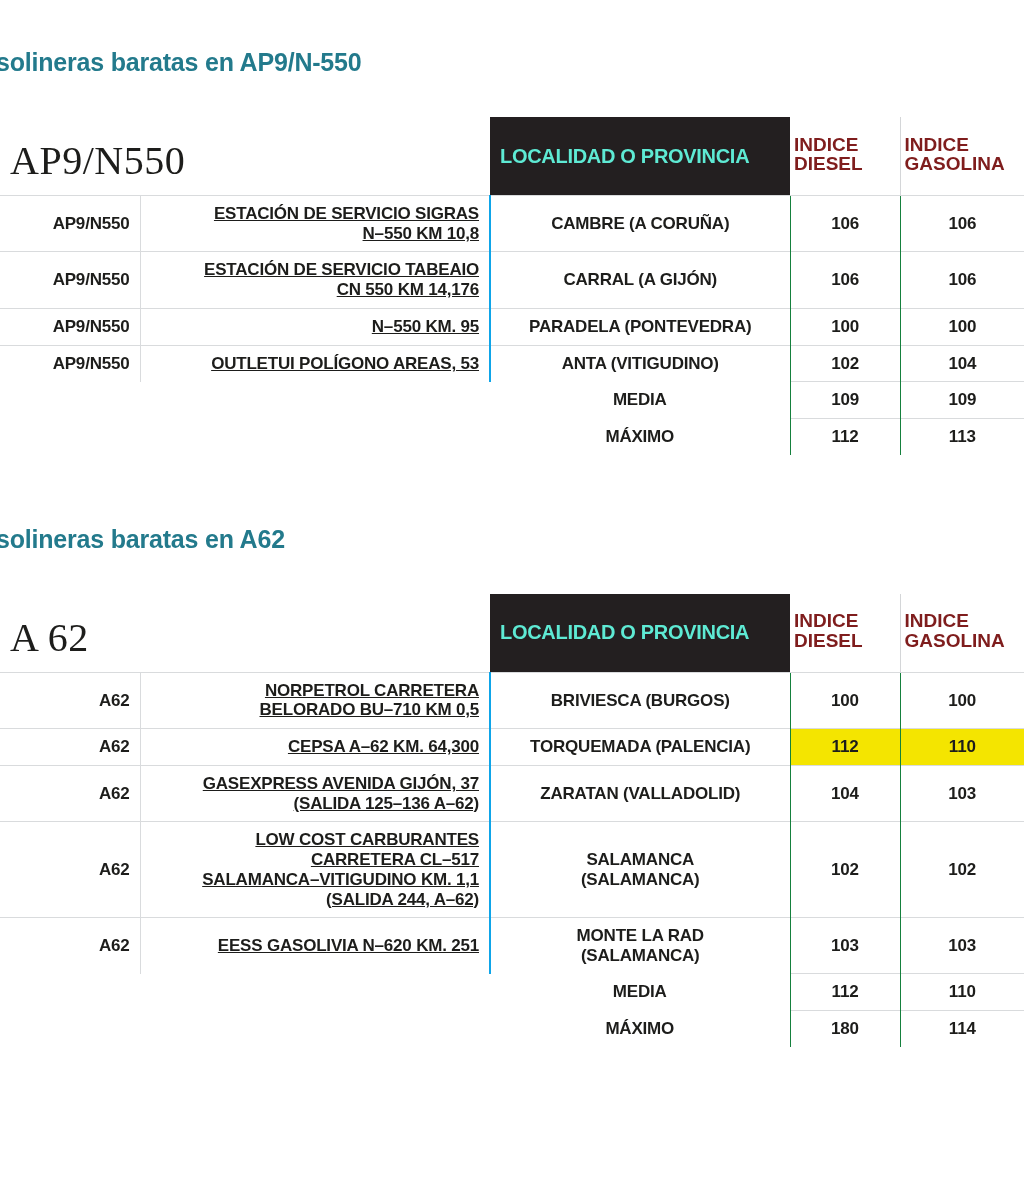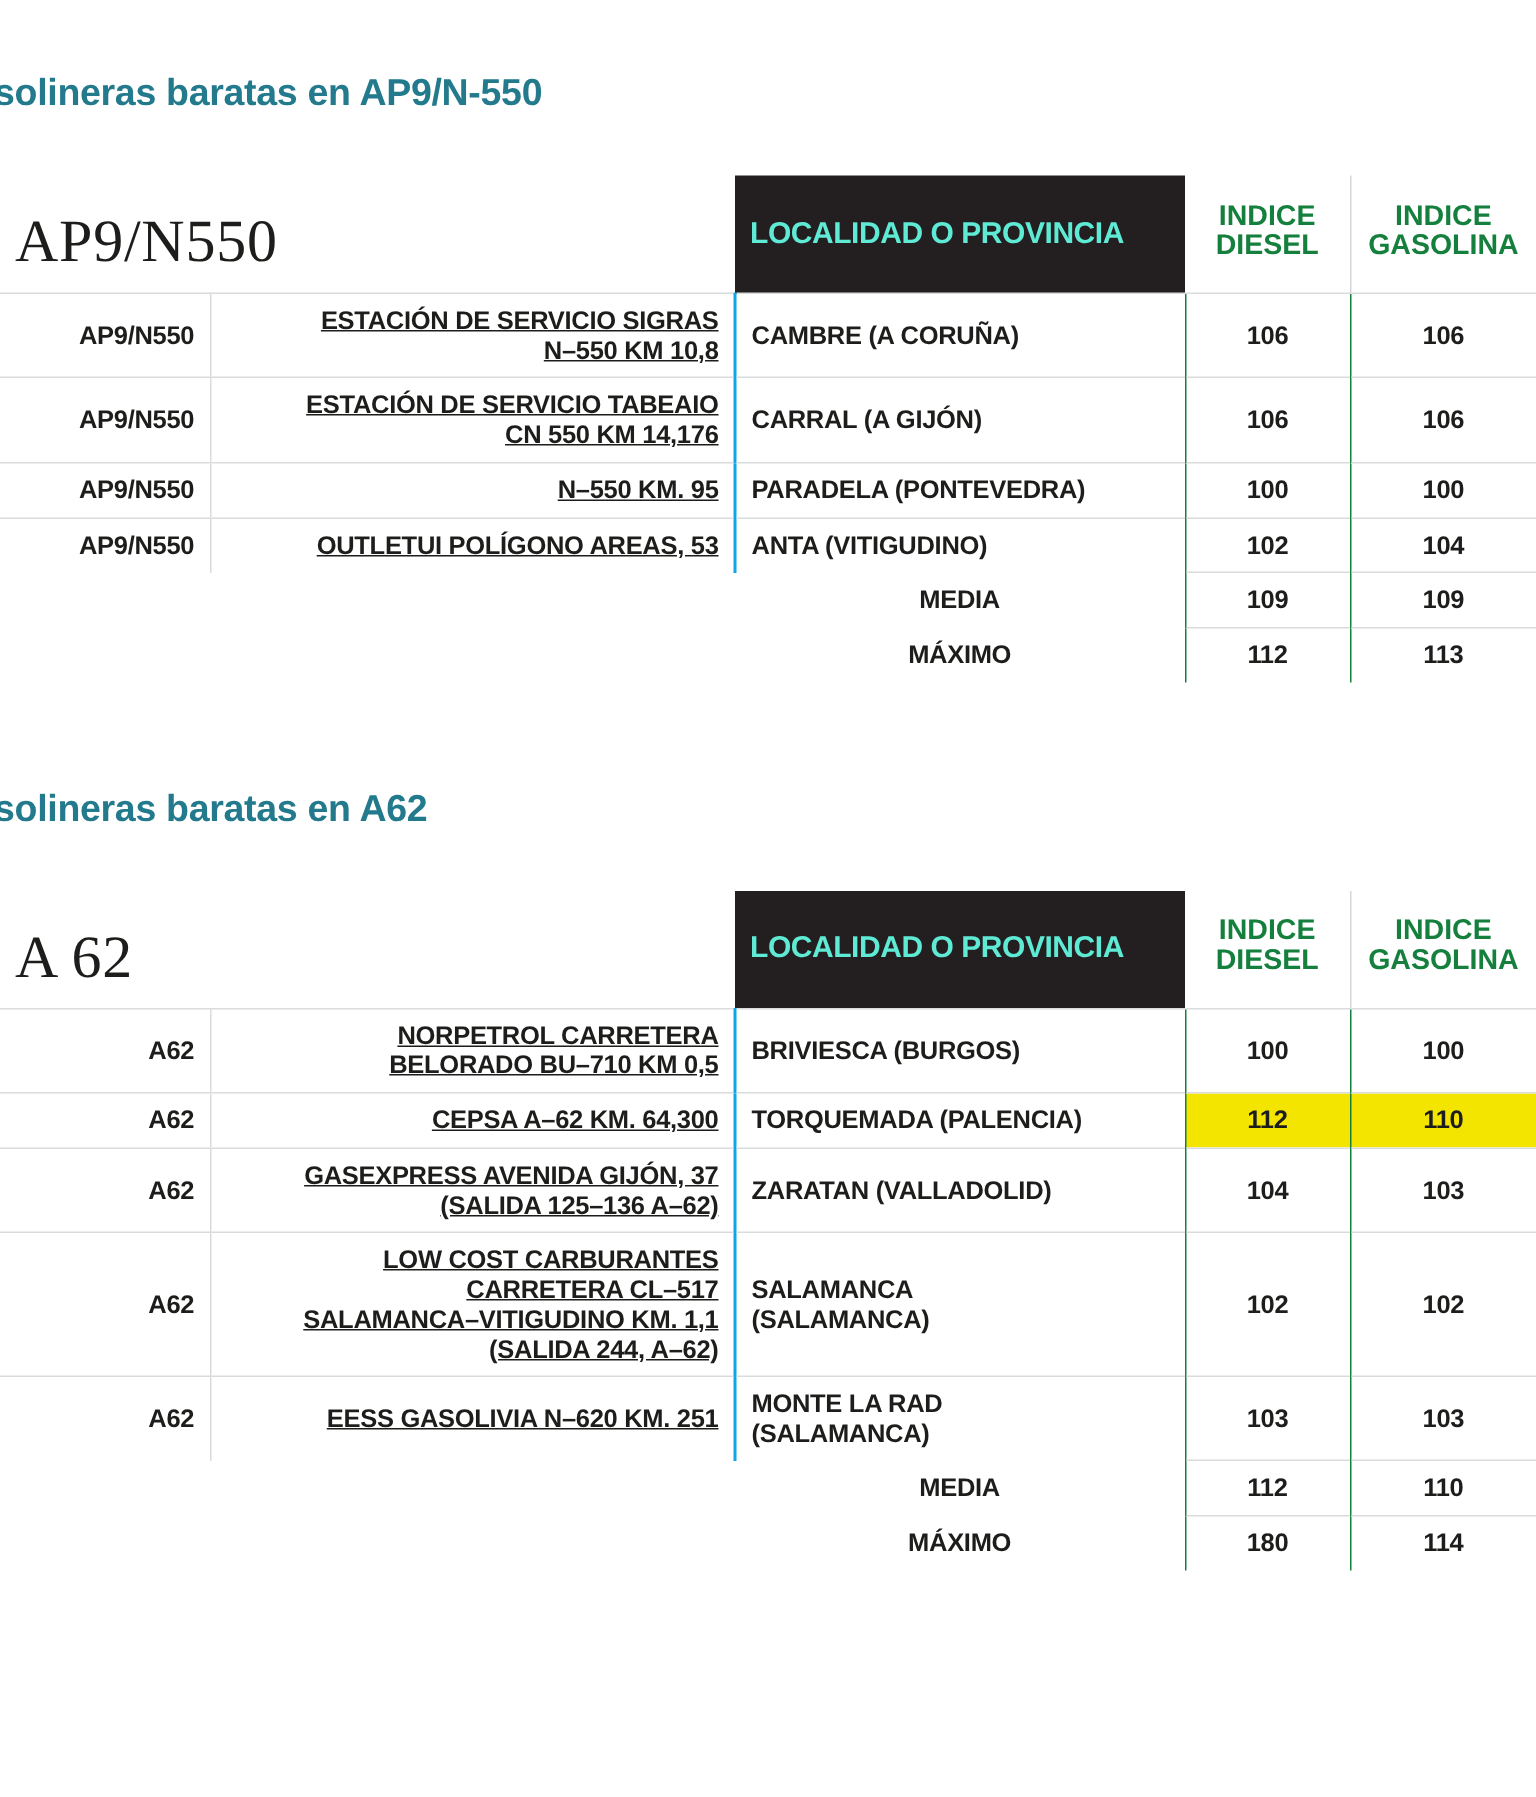--- a/index.html
+++ b/index.html
@@ -73,25 +73,25 @@
     font-weight: bold;
     letter-spacing: -0.3px;
     text-align: left;
     padding: 10px;
     vertical-align: middle;
     border: none;
     height: 58px;
   }
 
   td.hdr-idx {
-    color: #15803d;
+    color: #7f1d1d;
     font-size: 19px;
     font-weight: bold;
     line-height: 1.02;
-    text-align: center;
+    text-align: left;
     vertical-align: middle;
     border: none;
     border-left: 1px solid #d4d6d8;
     padding: 6px 4px 10px 4px;
     background: #ffffff;
     white-space: pre-line;
   }
   td.hdr-idx.first-idx { border-left: none; }
 
   
@@ -110,21 +110,21 @@
     text-align: right;
     padding-right: 16px;
     border-right: 1px solid #d9dbdd;
   }
   td.name {
     text-align: right;
     border-right: 2px solid #0ea5e9;
     text-decoration: underline;
   }
   td.place {
-    text-align: left;
+    text-align: center;
     white-space: pre-line;
   }
   td.num {
     text-align: center;
     font-weight: bold;
     border-left: 1px solid #15803d;
     padding-left: 4px;
     padding-right: 4px;
   }
   td.num.hl { background: #f4e500; }

